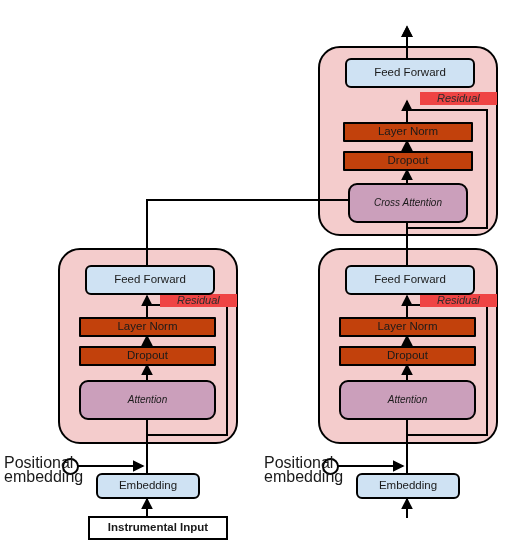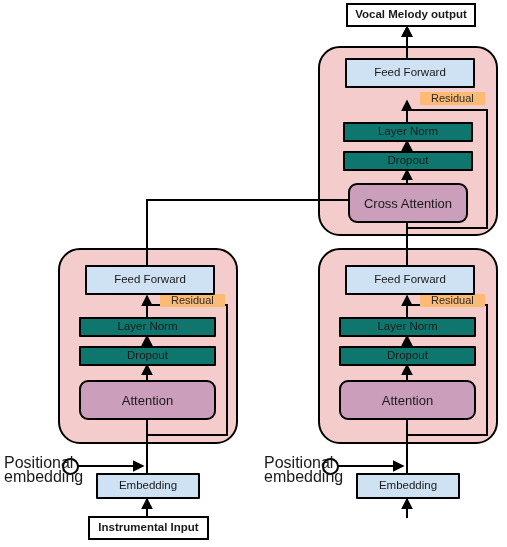--- a/index.html
+++ b/index.html
@@ -27,58 +27,60 @@
   .stage{
     background:#f4cccc;
     border:2px solid #000000;
     border-radius:22px;
   }
 
   
   .blue{
     background:#cfe2f3;
     border:2px solid #000000;
+    border-radius:6px;
+    font-size:11.5px;
+  }
+
+  
+  .grey{
+    background:#c2410c;
+    border:2px solid #000000;
     border-radius:1px;
     font-size:11.5px;
   }
 
   
-  .grey{
-    background:#0f766e;
-    border:2px solid #000000;
-    border-radius:1px;
-    font-size:11.5px;
-  }
-
-  
   .mauve{
     background:#cb9fbb;
     border:2px solid #000000;
     border-radius:9px;
-    font-size:13px;
+    font-size:10px;
+    font-style:italic;
   }
 
   
   .io{
     background:#ffffff;
     border:2px solid #000000;
     border-radius:0;
     font-size:11.5px;
     font-weight:bold;
   }
 
   
   .residual-label{
     position:absolute;
-    background:#fdba74;
+    background:#ef4444;
     color:#2b2b2b;
     font-size:11px;
-    padding:0 11px;
+    padding:0 17px;
     line-height:13px;
     white-space:nowrap;
+    font-style:italic;
   }
 
   
   .pos-label{
     position:absolute;
     font-size:16px;
     color:#1a1a1a;
     line-height:14px;
     white-space:nowrap;
   }
@@ -166,21 +168,21 @@
       <line x1="407" y1="265" x2="407" y2="188" marker-end="url(#arrow)"></line>
 
       <line x1="407" y1="183" x2="407" y2="170" marker-end="url(#arrow)"></line>
       <line x1="407" y1="151" x2="407" y2="141" marker-end="url(#arrow)"></line>
       <line x1="407" y1="122" x2="407" y2="101" marker-end="url(#arrow)"></line>
       <path d="M407,228 L487,228 L487,110 L412,110"></path>
       <line x1="407" y1="58" x2="407" y2="27" marker-end="url(#arrow)"></line>
     </g>
   </svg>
 
-  <div class="node io" style="left:88px;top:516px;width:121px;height:24px;">Instrumental Input</div>
+  <div class="node io" style="left:88px;top:516px;width:140px;height:24px;">Instrumental Input</div>
 
   <div class="node blue" style="left:96px;top:473px;width:104px;height:26px;">Embedding</div>
 
   <div class="circle" style="left:62px;top:458px;"></div>
 
   <div class="pos-label" style="left:4px;top:456px;">
     <span>Positional</span><br>
     <span>embedding</span>
   </div>
 
@@ -217,15 +219,14 @@
   <div class="node mauve" style="left:348px;top:183px;width:120px;height:40px;">Cross Attention</div>
 
   <div class="node grey" style="left:343px;top:151px;width:130px;height:20px;">Dropout</div>
 
   <div class="node grey" style="left:343px;top:122px;width:130px;height:20px;">Layer Norm</div>
 
   <div class="residual-label" style="left:420px;top:92px;">Residual</div>
 
   <div class="node blue" style="left:345px;top:58px;width:130px;height:30px;">Feed Forward</div>
 
-  <div class="node io" style="left:346px;top:3px;width:130px;height:24px;">Vocal Melody output</div>
 
 </div>
 
 </body></html>

